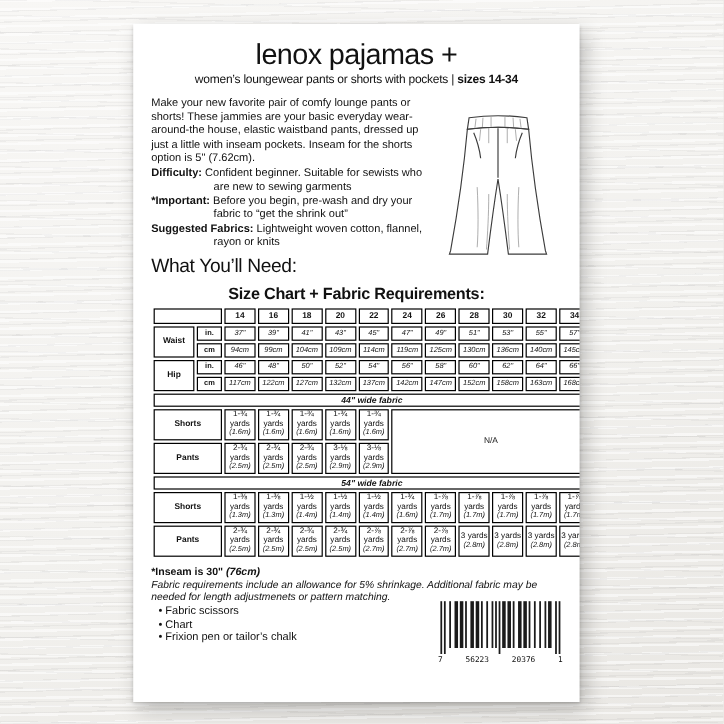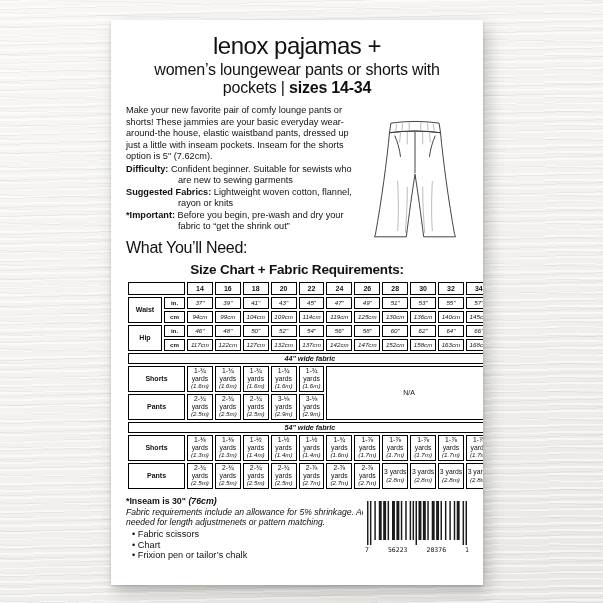--- a/index.html
+++ b/index.html
@@ -7,21 +7,21 @@
     font-family:"Liberation Sans",sans-serif;color:#111;
     background:
       repeating-linear-gradient(178.5deg, rgba(70,70,75,.055) 0 1px, rgba(0,0,0,0) 1px 9px),
       repeating-linear-gradient(181.5deg, rgba(90,90,95,.05) 0 1px, rgba(0,0,0,0) 1px 14px),
       repeating-linear-gradient(179deg, rgba(255,255,255,.55) 0 2px, rgba(0,0,0,0) 2px 7px),
       linear-gradient(155deg,#f8f7f5 0%,#f2f1ee 55%,#e9e7e3 100%);}
   .card{position:absolute;left:111px;top:20px;width:372px;height:565px;background:#ffffff;
     box-shadow:0 2px 3px rgba(0,0,0,.16), 5px 7px 16px rgba(0,0,0,.22);overflow:hidden;}
   .content{padding:0 15px;}
   .title{font-size:24px;font-weight:normal;text-align:center;margin-top:12px;letter-spacing:-.5px;}
-  .subtitle{font-size:16px;text-align:center;margin-top:1px;letter-spacing:-.2px;}
+  .subtitle{font-size:10px;text-align:center;margin-top:1px;letter-spacing:-.2px;}
   .subtitle b{font-weight:bold;}
   .pants-float{float:right;width:106px;height:124px;margin:12px 0 2px 7px;}
   .intro{font-size:9.2px;line-height:1.25;margin-top:8px;}
   .inforow{font-size:9.2px;line-height:1.2;margin-top:1px;padding-left:52px;text-indent:-52px;}
   .inforow b{font-weight:bold;}
   .wyn{font-size:16px;font-weight:normal;margin-top:7px;letter-spacing:-.3px;}
   .tbltitle{clear:both;font-size:13.5px;font-weight:bold;text-align:center;margin-top:5px;letter-spacing:-.2px;}
   table.size{margin:3px auto 0;border-collapse:separate;border-spacing:2px;table-layout:fixed;width:340px;}
   table.size td{border:1px solid #000;text-align:center;vertical-align:middle;padding:0;overflow:hidden;}
   td.blank{border:none;background:transparent;}
@@ -66,22 +66,22 @@
           <path class="thin" d="M36,7 L35,15 M42,6 L41.5,14 M49,5.5 L49,14 M61,5.5 L61,14 M68,6 L68.5,14 M74,7 L75,15"></path>
           <path class="thin" d="M40,16 L39,26 M47,15 L47,28 M63,15 L63,28 M70,16 L71,26"></path>
           <path class="thin" d="M37,66 C38,86 38,104 37,118"></path>
           <path class="thin" d="M73,66 C72,86 72,104 73,118"></path>
           <path class="thin" d="M47,72 C47,90 46,106 45,120"></path>
           <path class="thin" d="M63,72 C63,90 64,106 65,120"></path>
         </svg>
         <div class="intro">Make your new favorite pair of comfy lounge pants or shorts! These jammies are your basic everyday wear-around-the house, elastic waistband pants, dressed up just a little with inseam pockets. Inseam for the shorts option is 5" (7.62cm).</div>
         <div>
             <div class="inforow"><b>Difficulty:</b> Confident beginner. Suitable for sewists who are new to sewing garments</div>
+            <div class="inforow"><b>*Important:</b> Before you begin, pre-wash and dry your fabric to “get the shrink out”</div>
             <div class="inforow"><b>Suggested Fabrics:</b> Lightweight woven cotton, flannel, rayon or knits</div>
-            <div class="inforow"><b>*Important:</b> Before you begin, pre-wash and dry your fabric to “get the shrink out”</div>
           </div>
         <div class="wyn">What You’ll Need:</div>
       </div>
 
       <div class="tbltitle">Size Chart + Fabric Requirements:</div>
 
       <table class="size">
         <colgroup>
           <col style="width:34px">
             <col style="width:21px">

